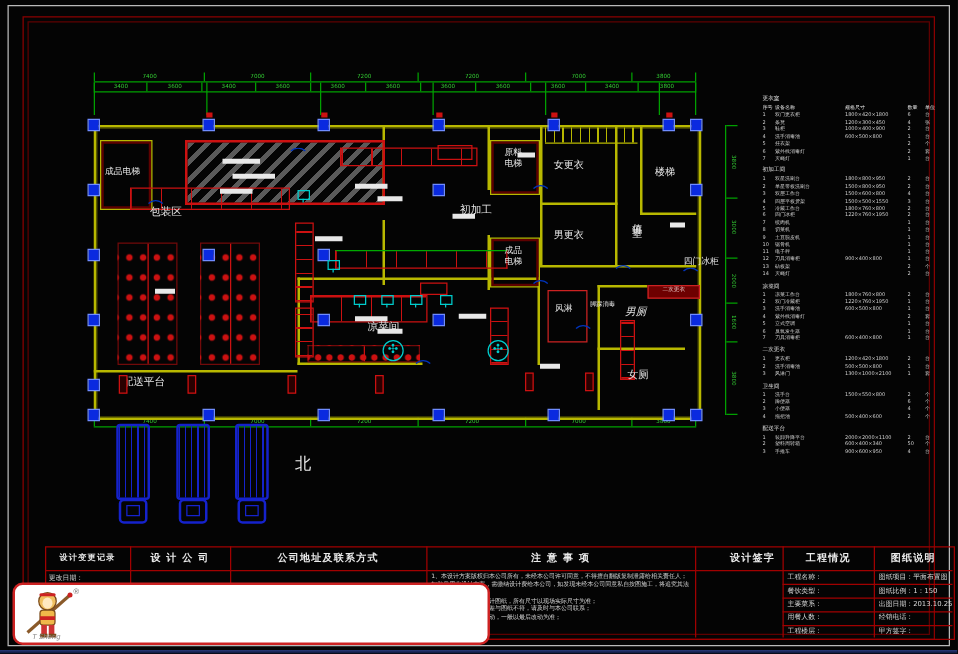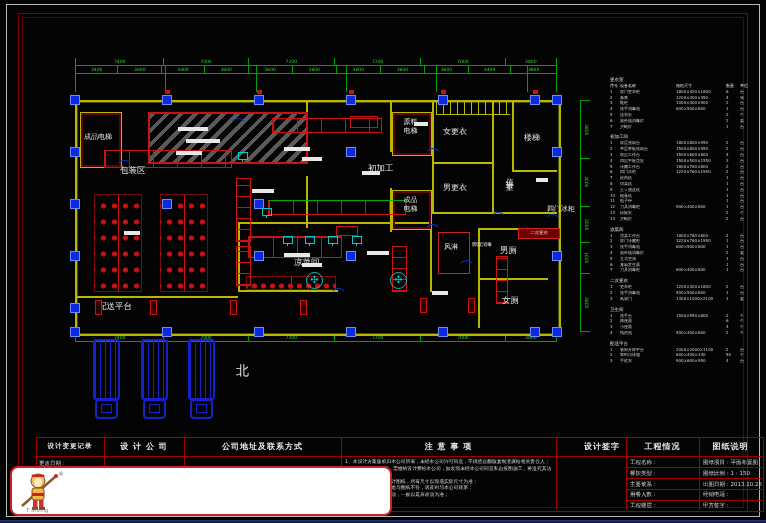--- a/index.html
+++ b/index.html
@@ -233,21 +233,21 @@
     <div class="lab" style="left:368px;top:164px;font-size:8.5px;">初加工</div>
     <div class="lab lab2" style="left:402px;top:118px;width:17px;font-size:7px;line-height:9px;">原料电梯</div>
     <div class="lab" style="left:443px;top:128px;font-size:8px;">女更衣</div>
     <div class="lab" style="left:443px;top:184px;font-size:8px;">男更衣</div>
     <div class="lab" style="left:524px;top:134px;font-size:8px;">楼梯</div>
     <div class="lab vert" style="left:504px;top:172px;font-size:8px;">值班室</div>
     <div class="lab lab2" style="left:402px;top:196px;width:17px;font-size:7px;line-height:9px;">成品电梯</div>
     <div class="lab" style="left:547px;top:206px;font-size:7px;">四门冰柜</div>
     <div class="lab" style="left:444px;top:244px;font-size:7px;">风淋</div>
     <div class="lab" style="left:472px;top:242px;font-size:5px;">脚踩消毒</div>
-    <div class="lab" style="left:500px;top:246px;font-size:8.5px;">男厕</div>
+    <div class="lab" style="left:500px;top:246px;font-size:8.5px;font-style:italic;">男厕</div>
     <div class="lab" style="left:502px;top:296px;font-size:8.5px;">女厕</div>
     <div class="lab" style="left:294px;top:258px;font-size:8.5px;">凉菜间</div>
     <div class="lab" style="left:98px;top:302px;font-size:8.5px;">配送平台</div>
     <div class="redchip" style="left:518px;top:228px;width:40px;height:9px;">二次更衣</div>
 
     <div class="truck" style="left:93px;top:339px;">
         <div class="bed"></div>
         <div class="cab"></div>
       </div>
     <div class="truck" style="left:141px;top:339px;">

